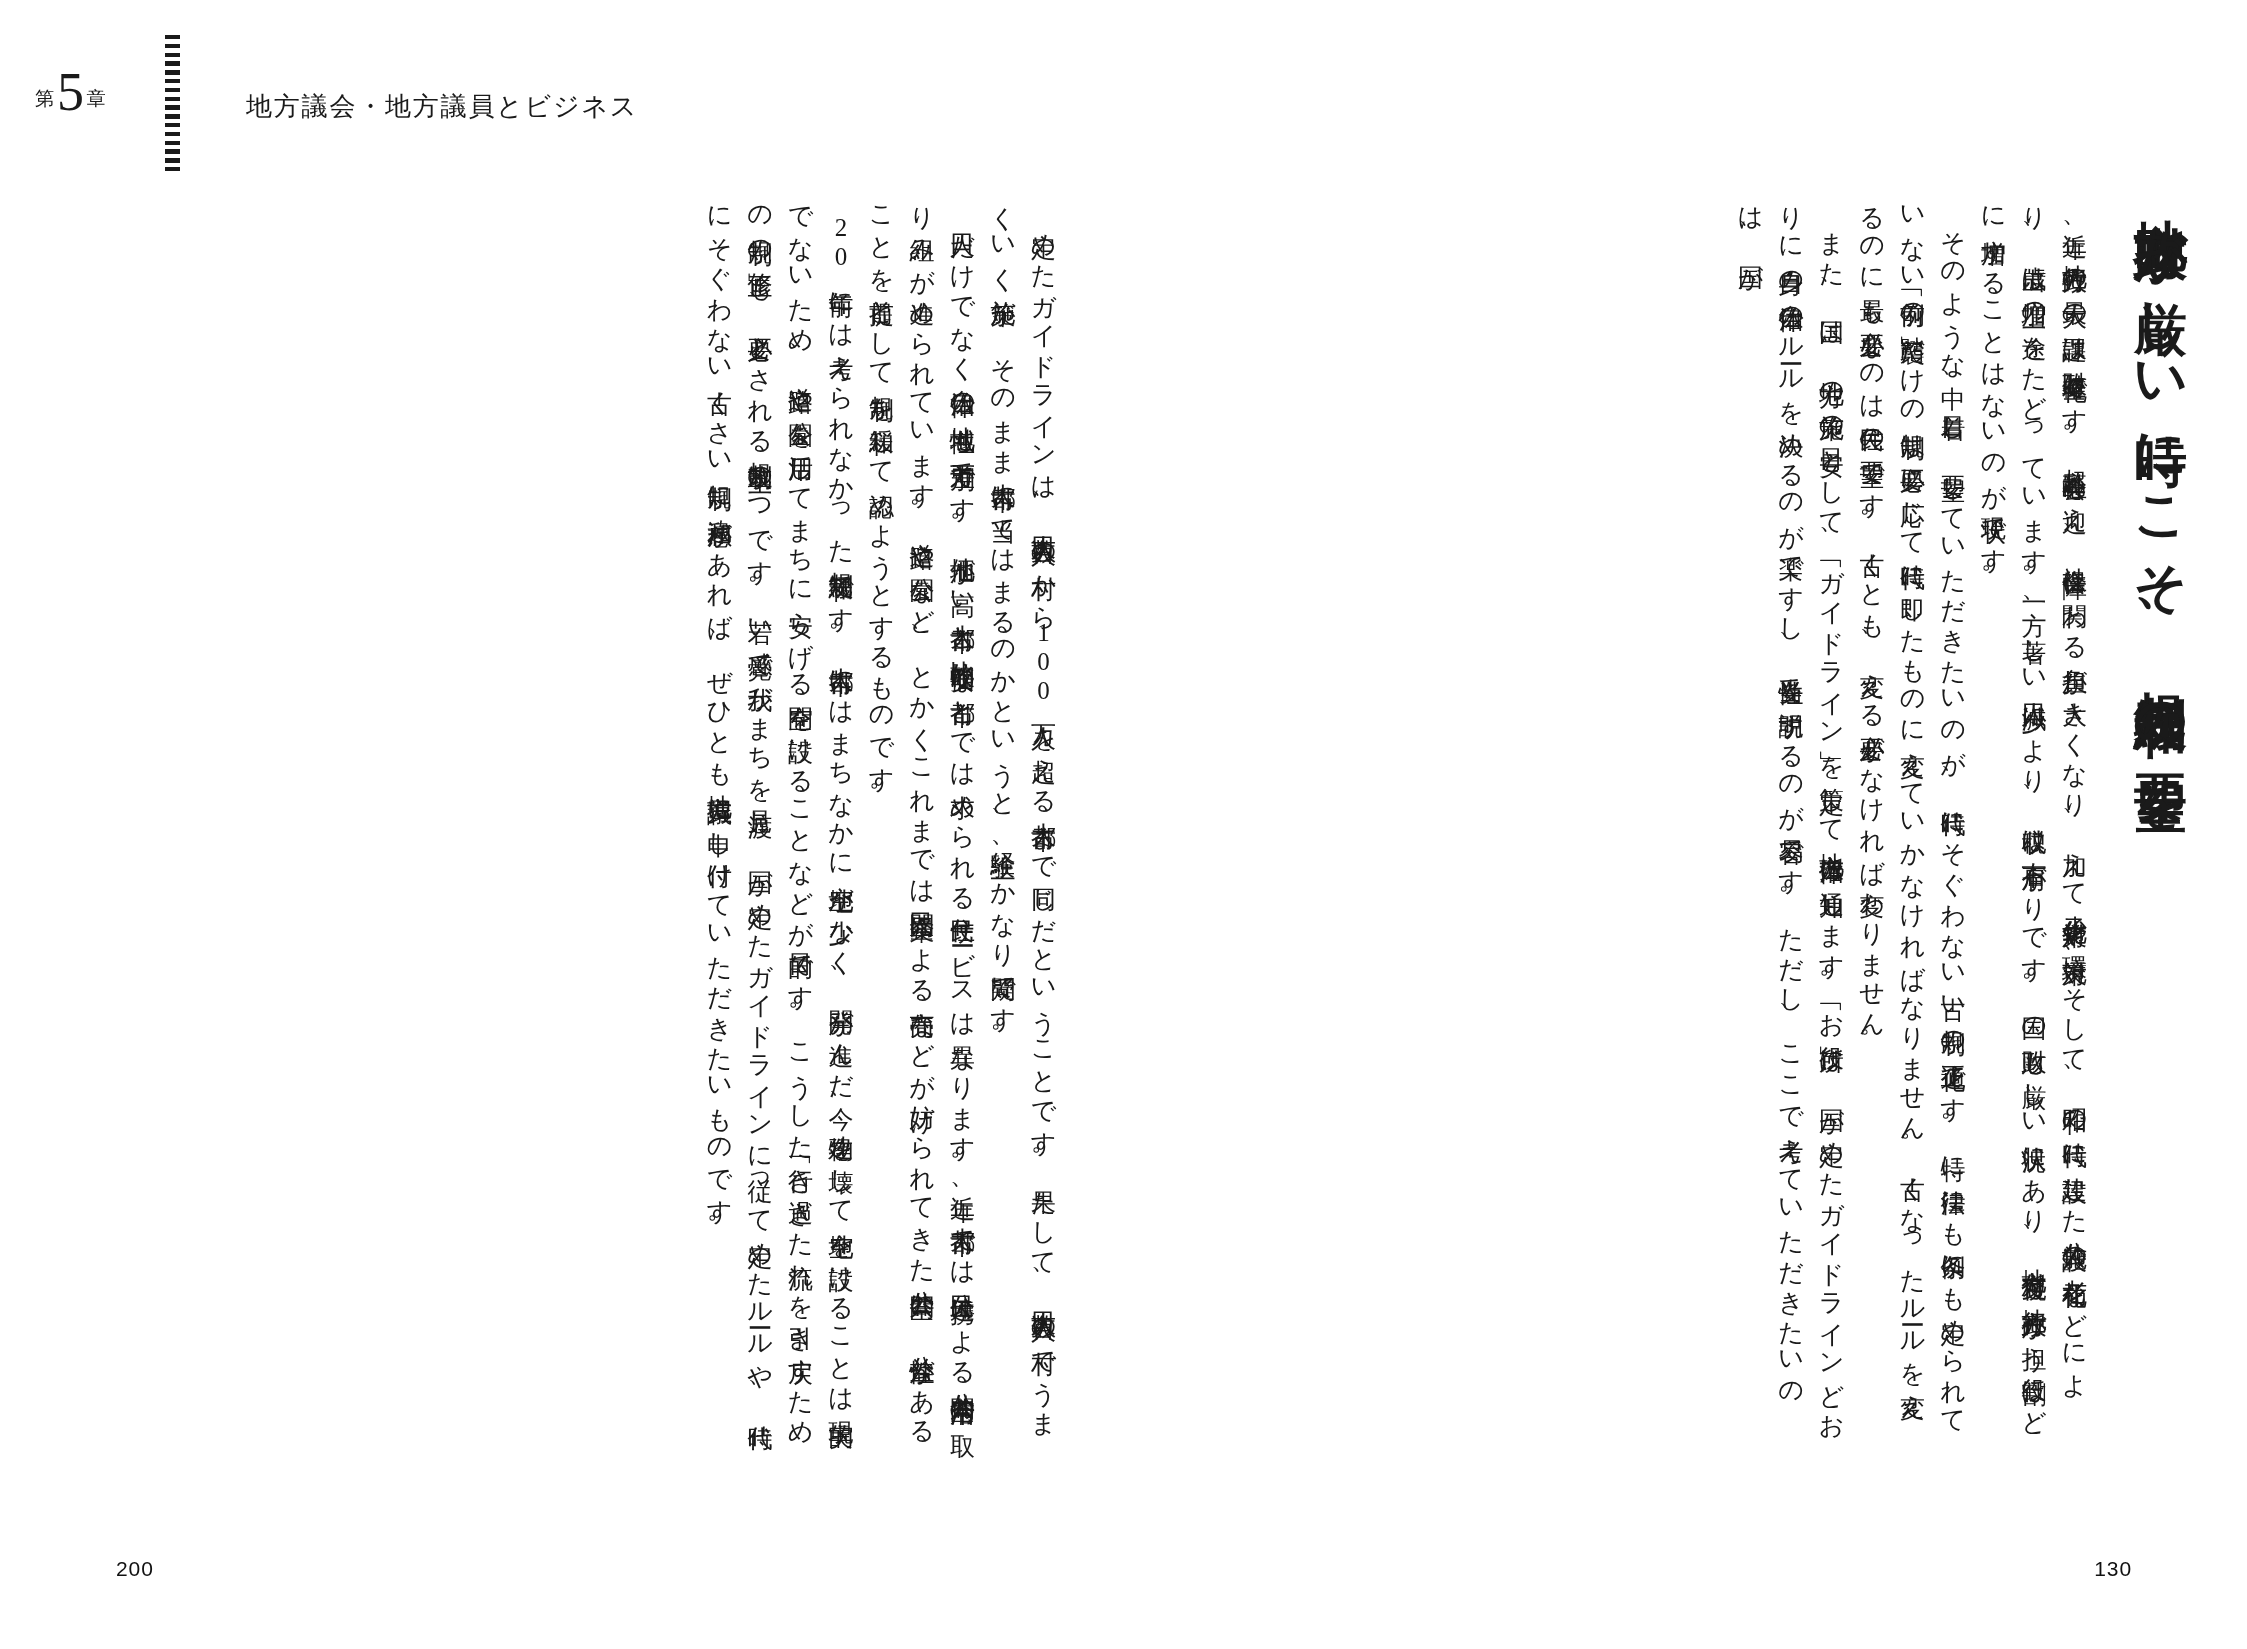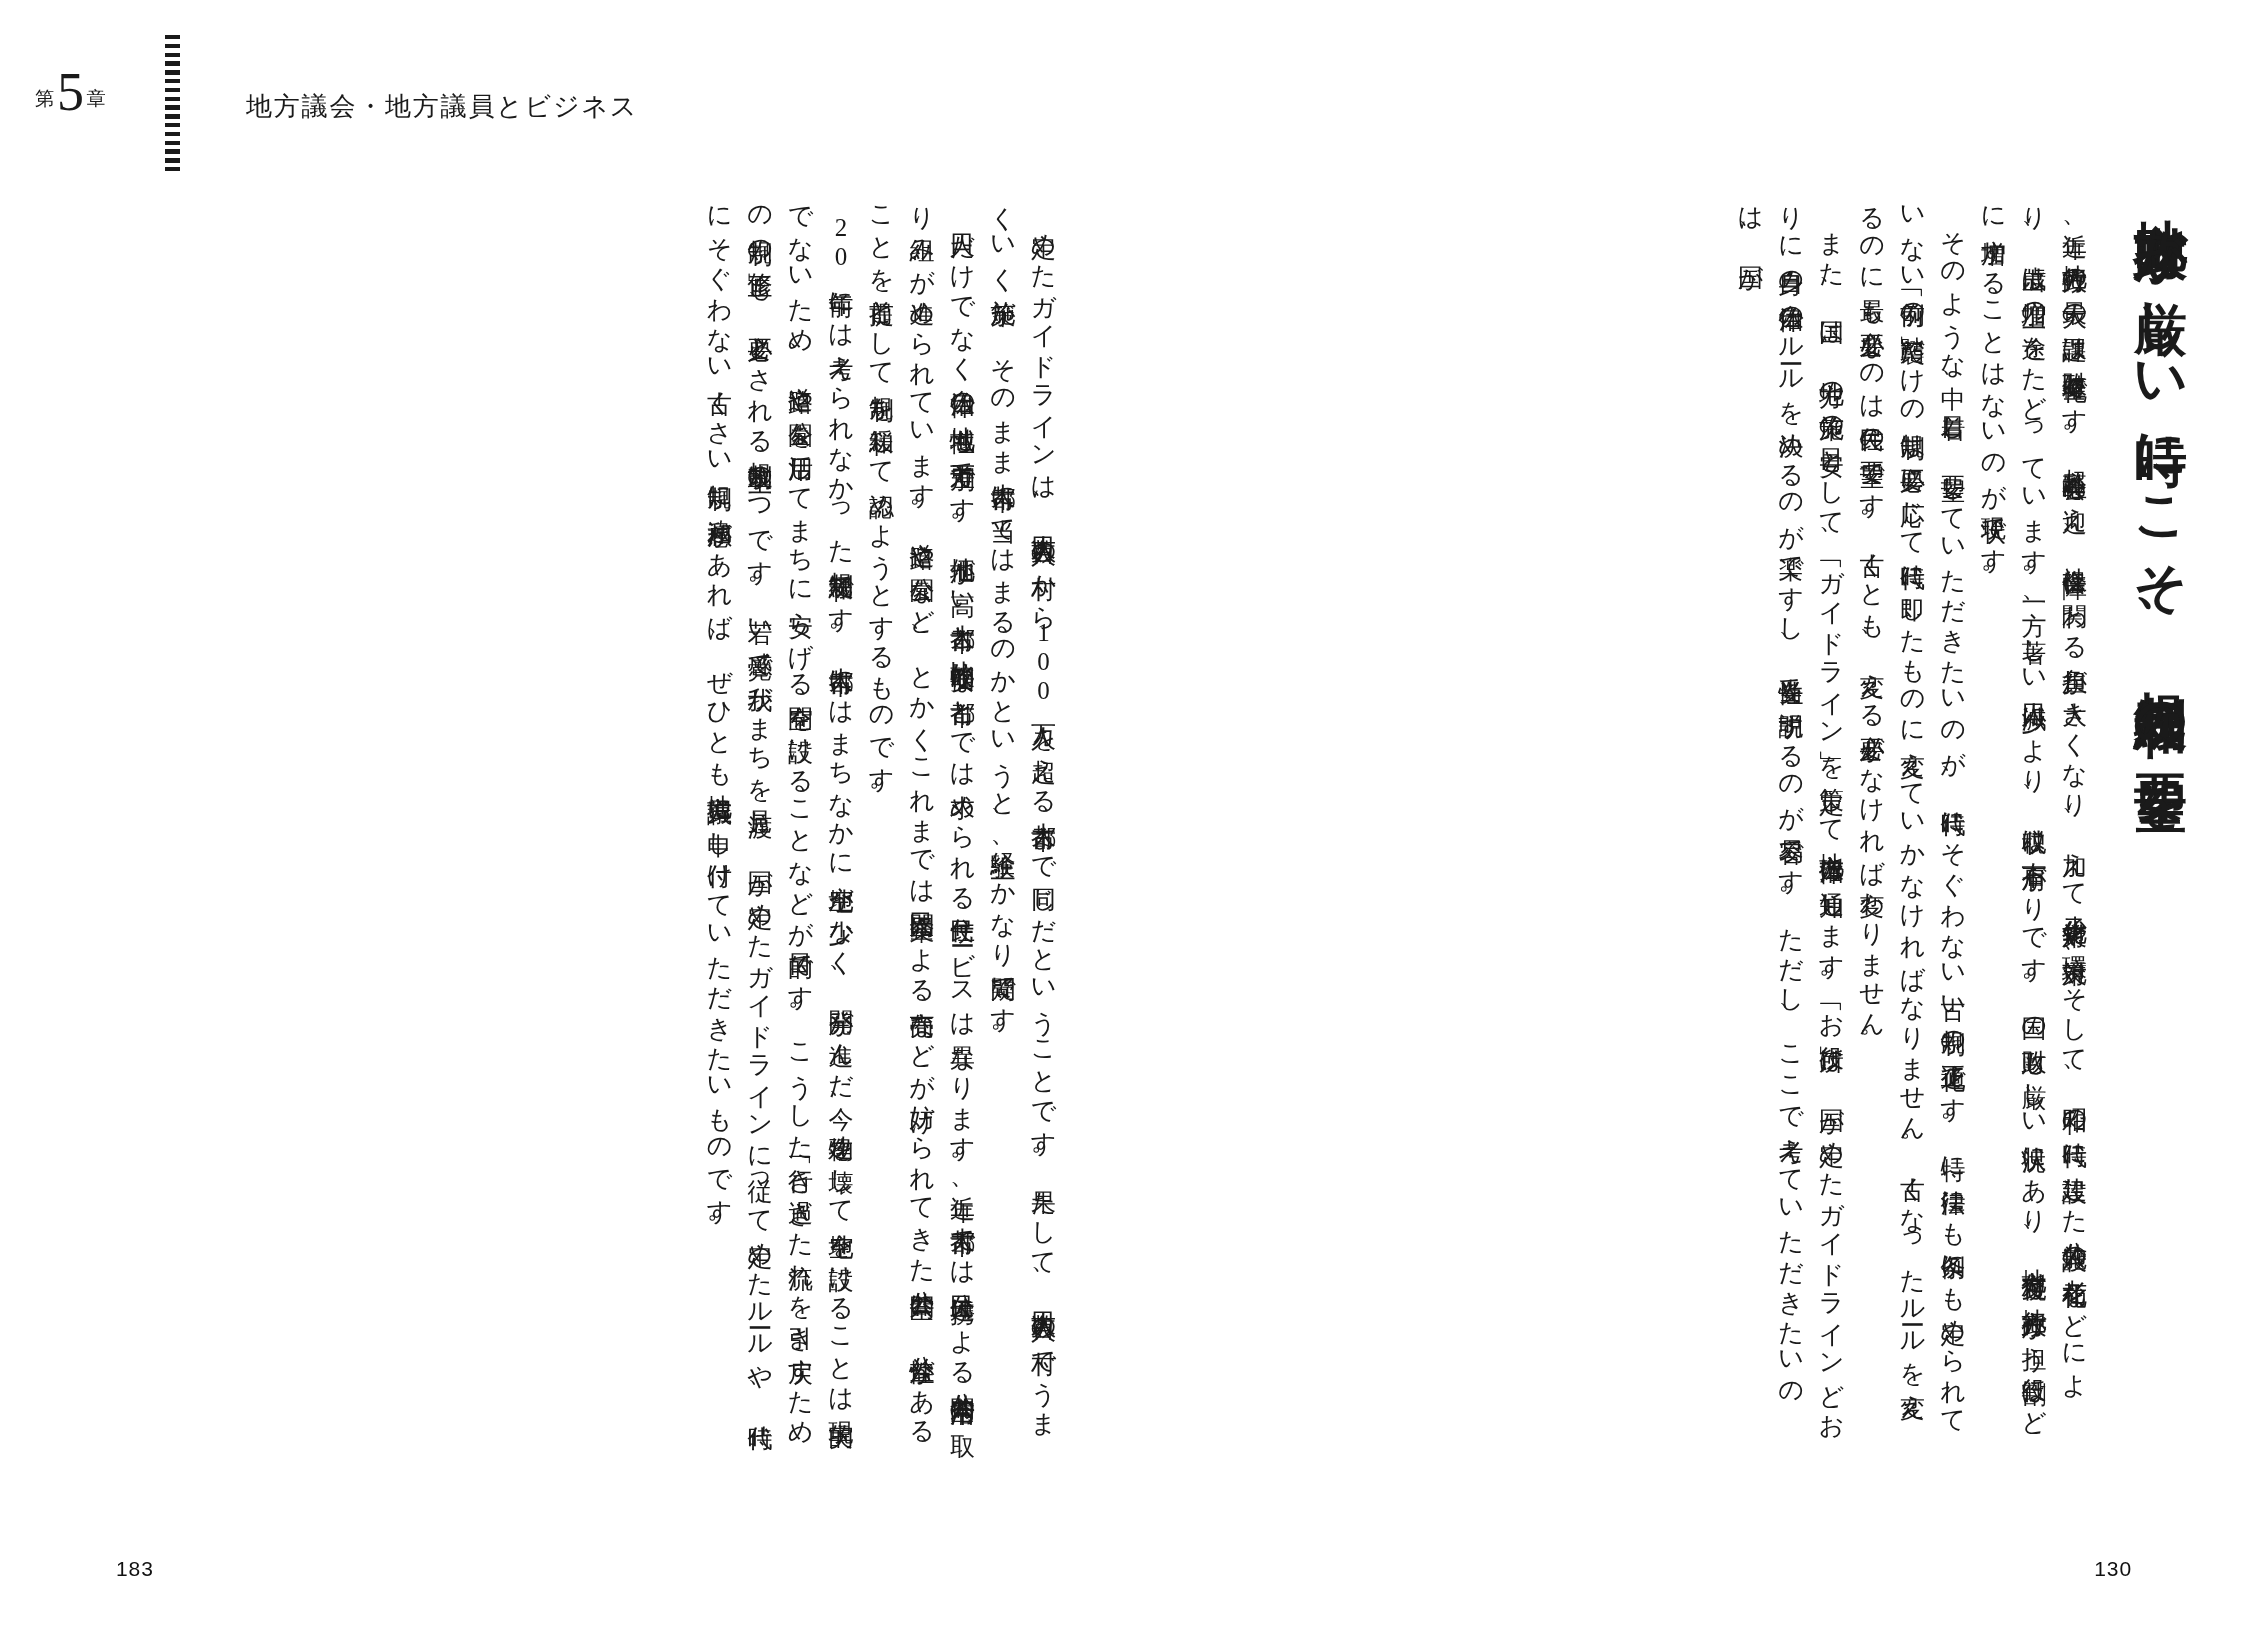--- a/index.html
+++ b/index.html
@@ -168,21 +168,21 @@
       <div class="hatch-rule"></div>
       <div class="running-title">地方議会・地方議員とビジネス</div>
     </div>
 
     <div class="vtext body">
       <p>定めたガイドラインは、人口数百人の村から100万人を超える大都市まで同じだということです。果たして、人口数百人の村でうまくいく施策が、そのまま大都市に当てはまるのかというと、経験上、かなり疑問です。</p>
       <p>人口だけでなく自治体の地域性も千差万別です。地価が高い大都市と比較的安価な都市とでは求められる住民サービスは異なります。近年、大都市では公民連携による公共空間活用の取り組みが進められています。道路や公園など、とかくこれまでは民間企業による商売などが妨げられてきた公共空間に、公益性があることを前提として規制を緩和して認めようとするものです。</p>
       <p>20年前には考えられなかった規制緩和です。大都市にはまちなかに空地が少なく、開発が進んだ今、建物を壊して空地を設けることは現実的でないため、道路や公園を活用してまちに安らげる空間を設けることなどが目的です。こうした「行き過ぎた流れを引き戻すための規制の修正」も、必要とされる規制改革の一つです。若い感覚で我がまちを見渡し、国が定めたガイドラインに従って定めたルールや、時代にそぐわない古くさい規制に違和感があれば、ぜひとも地方議員に申し付けていただきたいものです。</p>
     </div>
 
-    <div class="folio left-folio">183</div>
+    <div class="folio left-folio">200</div>
   </div>
 
   <div class="page right">
 
     <div class="title vtext">地方財政が厳しい時にこそ、規制緩和の要望を</div>
 
     <div class="vtext body">
       <p>近年、地方行政の最大の課題は財政健全化です。超高齢社会を迎え、社会保障に関わる負担が大きくなり、加えて少子化対策や環境対策、そして、昭和の時代に建設した公共施設の老朽化などにより、歳出は増加の一途をたどっています。一方、著しい人口減少により、税収は右肩下がりです。国の財政も厳しい状況にあり、地方交付税も地方行政が担う役割ほどに増加することはないのが現状です。</p>
       <p>そのような中、着目し、要望していただきたいのが、時代にそぐわない古い規制の適正化です。特に法律にも条例にも定められていない「前例の踏襲」だけの規制は必要に応じて時代に即したものに変えていかなければなりません。古くなったルールを変えるのに最も必要なのは住民の要望です。古くとも、変える必要がなければ変わりません。</p>
       <p>また、国は、地方の施策の目安として、「ガイドライン」を策定して地方自治体に通知します。「お役所」は、国が定めたガイドラインどおりに自身の自治体のルールを決めるのが楽ですし、妥当性を説明するのが容易です。ただし、ここで考えていただきたいのは、国が</p>

